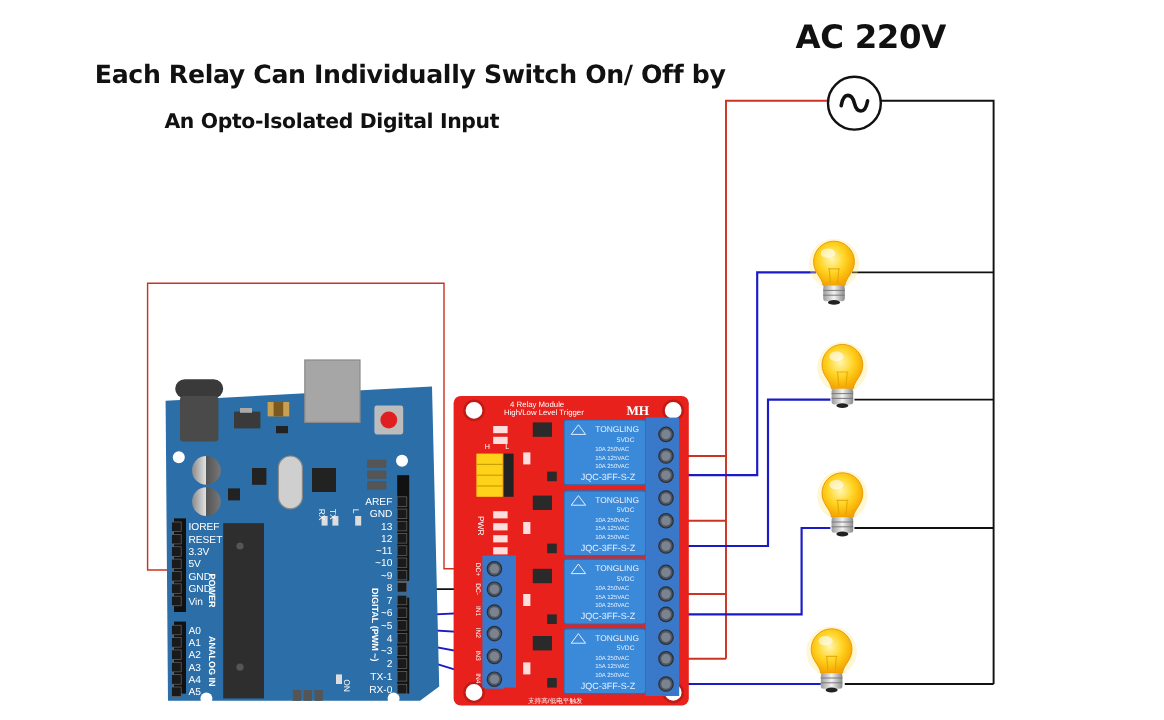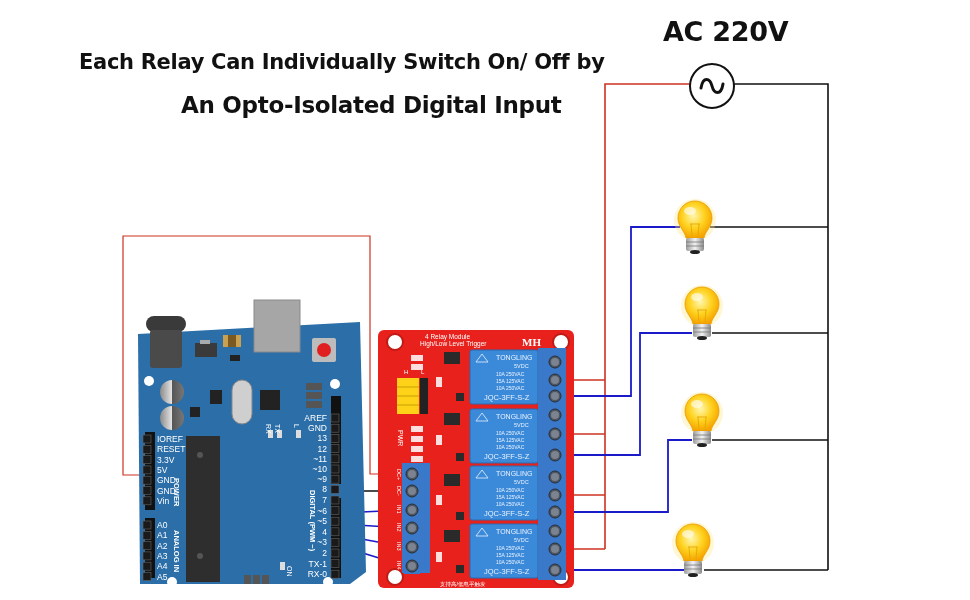--- a/index.html
+++ b/index.html
@@ -1,19 +1,19 @@
 <!DOCTYPE html>
 <html><head>
 <meta charset="utf-8">
 <style>
   html, body { margin: 0; padding: 0; background: #ffffff; }
   body { width: 970px; height: 600px; position: relative; overflow: hidden; font-family: "Liberation Sans", sans-serif; }
   .title-line { position: absolute; font-family: "DejaVu Sans", sans-serif; font-weight: bold; color: #111; white-space: nowrap; letter-spacing: -0.3px; }
   #title1 { left: 79px; top: 50px; font-size: 21px; }
-  #title2 { left: 137px; top: 92px; font-size: 23px; margin-left: 44px; }
+  #title2 { left: 137px; top: 92px; font-size: 17px; }
   #ac-label { left: 663px; top: 16px; font-size: 27px; }
   svg#diagram { position: absolute; left: 0; top: 0; }
   .pin-label { font-family: "Liberation Sans", sans-serif; font-size: 8.5px; fill: #ffffff; }
   .relay-text { font-family: "Liberation Sans", sans-serif; fill: #e8f1ff; }
   .board-text { font-family: "Liberation Sans", sans-serif; fill: #ffffff; }
 </style>
 </head>
 <body>
 
 <div class="title-line" id="title1">Each Relay Can Individually Switch On/ Off by</div>

